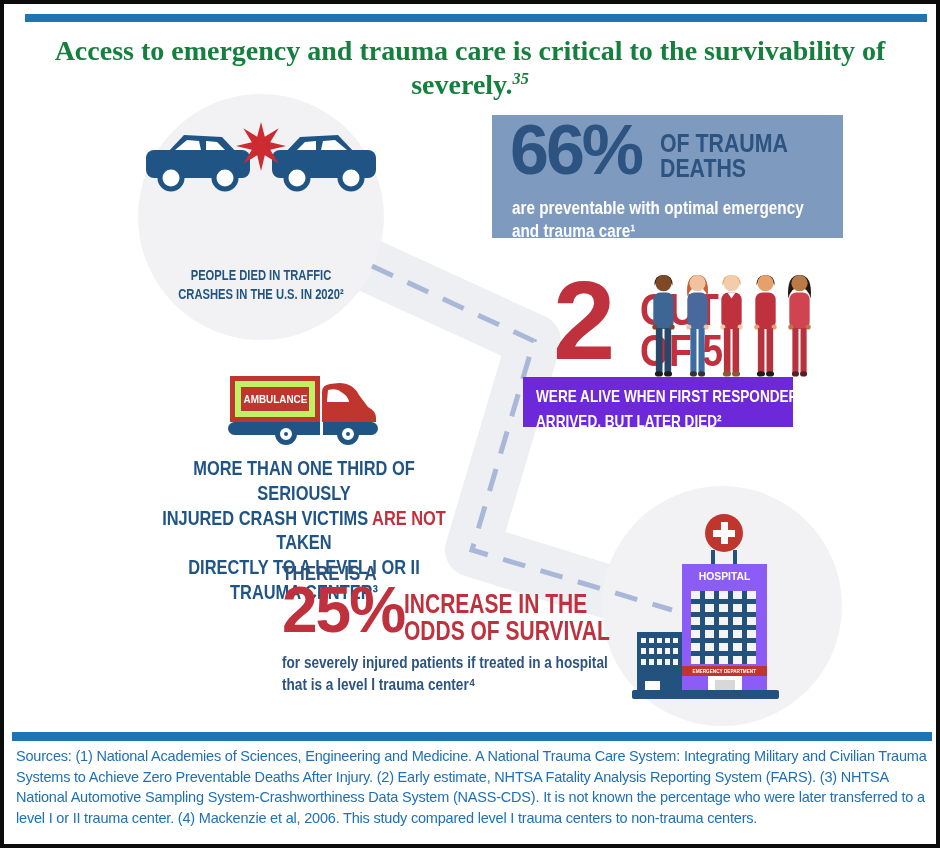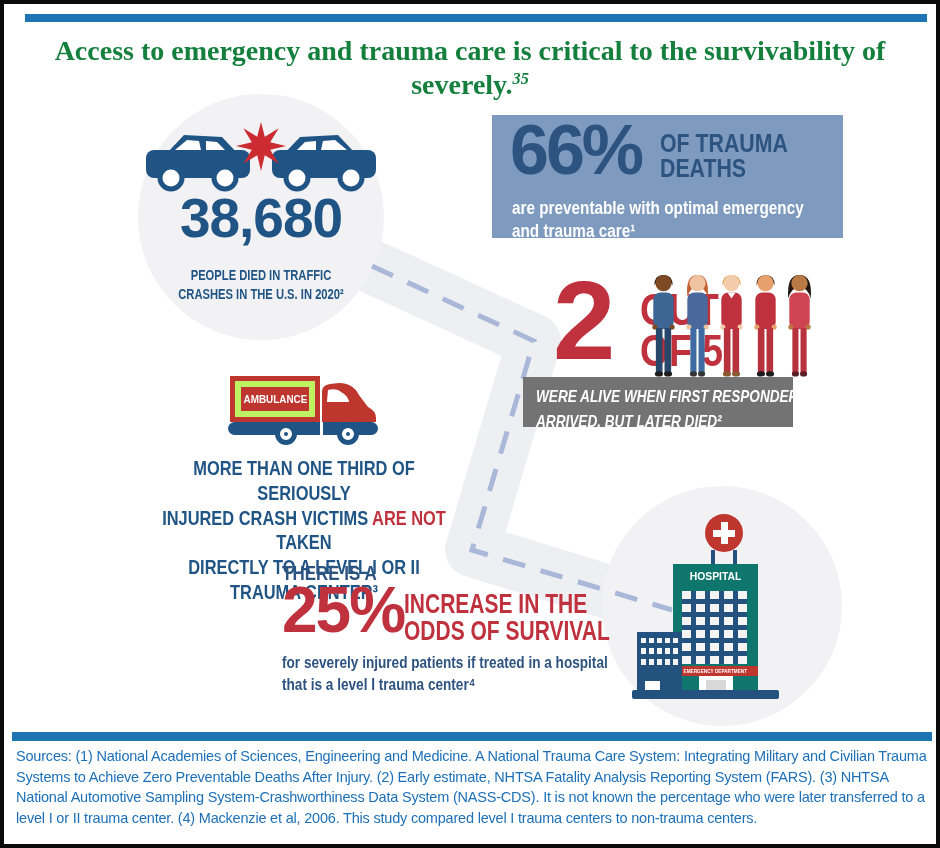--- a/index.html
+++ b/index.html
@@ -37,21 +37,21 @@
   
   .trauma-box { left:488px; top:111px; width:351px; height:123px; background:#7e9abf; }
   .trauma-pct { left:18px; top:0px; font-size:70px; line-height:1.02; letter-spacing:-3px; color:#2d5380; }
   .trauma-head{ left:168px; top:16px; font-size:26px; line-height:0.98; color:#2d5380; }
   .trauma-body{ left:20px; top:82px; font-size:18px; line-height:1.3; }
 
   
   .big2   { left:549px; top:264px; font-size:112px; line-height:0.95; }
   .outof  { left:636px; top:286px; font-size:44px; line-height:0.93; }
   .people { left:644px; top:268px; width:170px; height:106px; display:flex; gap:3px; }
-  .alive-box { left:519px; top:373px; width:270px; height:50px; background:#737373;font-style:italic; }
+  .alive-box { left:519px; top:373px; width:270px; height:50px; background:#6d28d9; }
   .alive-box .ln { position:relative; left:13px; font-size:17px; line-height:1.45; }
   .alive-pad { padding-top:8px; }
 
   
   .amb { left:224px; top:366px; width:152px; height:88px; }
   .amb-box { position:absolute; left:2px; top:6px; width:90px; height:46px; background:#bf362f; }
   .amb-box .inner { position:absolute; inset:5px; border:6px solid #bef264; display:flex; align-items:center; justify-content:center; }
   .amb-box .lbl { color:#fff; font-weight:bold; font-size:11px; white-space:nowrap; }
   .amb-chassis-l { position:absolute; left:0; top:52px; width:92px; height:13px; background:#1f5484; border-radius:7px 0 0 7px; }
   .amb-chassis-r { position:absolute; left:95px; top:52px; width:55px; height:13px; background:#1f5484; border-radius:0 7px 7px 0; }
@@ -64,21 +64,21 @@
   .surv-pct   { left:278px; top:574px; font-size:64px; letter-spacing:-2px; line-height:1; }
   .surv-head  { left:400px; top:586px; font-size:28px; line-height:0.98; }
   .surv-body  { left:278px; top:648px; font-size:17px; line-height:1.3; color:#2d5380; }
 
   
   .hosp { left:598px; top:482px; width:244px; height:244px; }
   .cross { position:absolute; left:103px; top:28px; width:38px; height:38px; background:#bf362f; border-radius:50%; }
   .cross .v { position:absolute; left:15.5px; top:8px;  width:7px;  height:22px; background:#fff; }
   .cross .h { position:absolute; left:8px;  top:15.5px; width:22px; height:7px;  background:#fff; }
   .post { position:absolute; top:64px; width:4px; height:16px; background:#24527f; }
-  .bld-main { position:absolute; left:71px; top:78px; width:85px; height:128px; background:#0f766e; }
+  .bld-main { position:absolute; left:80px; top:78px; width:85px; height:128px; background:#8b5cf6; }
   .bld-sign { position:absolute; left:0; right:0; top:6px; text-align:center; color:#fff; font-weight:bold; font-size:11.5px; }
   .win-main { position:absolute; left:9px; top:27px; width:65px; height:73px; background-color:#f4f4f4;
       background-image:
         repeating-linear-gradient(0deg,  rgba(0,0,0,0) 0 8px, #24527f 8px 13px),
         repeating-linear-gradient(90deg, rgba(0,0,0,0) 0 9px, #24527f 9px 14px); }
   .banner { position:absolute; left:0; right:0; top:102px; height:10px; background:#bf362f;
             display:flex; align-items:center; justify-content:center; }
   .banner .txt { color:#fff; font-size:5.5px; font-weight:bold; white-space:nowrap; }
   .door-main { position:absolute; left:50%; transform:translateX(-50%); bottom:0; width:34px; height:16px; background:#fff; }
   .door-main::after { content:""; position:absolute; left:7px; bottom:0; width:20px; height:12px; background:#d8d8d8; }
@@ -124,21 +124,20 @@
           <circle cx="27" cy="56" r="11" fill="#fff" stroke="#1f5484" stroke-width="5"></circle>
           <circle cx="81" cy="56" r="11" fill="#fff" stroke="#1f5484" stroke-width="5"></circle>
         </g>
       </defs>
       <use href="#car"></use>
       <use href="#car" transform="translate(234,0) scale(-1,1)"></use>
       <path fill="#cc2b31" d="M117,0 L120.8,14.8 L134.7,6.3 L126.2,20.2 L142,24
         L126.2,27.8 L134.7,41.7 L120.8,33.2 L117,49 L113.2,33.2 L99.3,41.7 L107.8,27.8 L92,24
         L107.8,20.2 L99.3,6.3 L113.2,14.8 Z"></path>
     </svg>
-    <div class="abs ctr b crash-value nowrap">38,680</div>
     <div class="abs ctr b crash-cap sx80 oC">
       <div>PEOPLE DIED IN TRAFFIC</div>
       <div>CRASHES IN THE U.S. IN 2020²</div>
     </div>
   </div>
 
   <div class="abs trauma-box">
     <div class="abs b trauma-pct nowrap">66%</div>
     <div class="abs b trauma-head sx82 oL nowrap">
       <div>OF TRAUMA</div>

